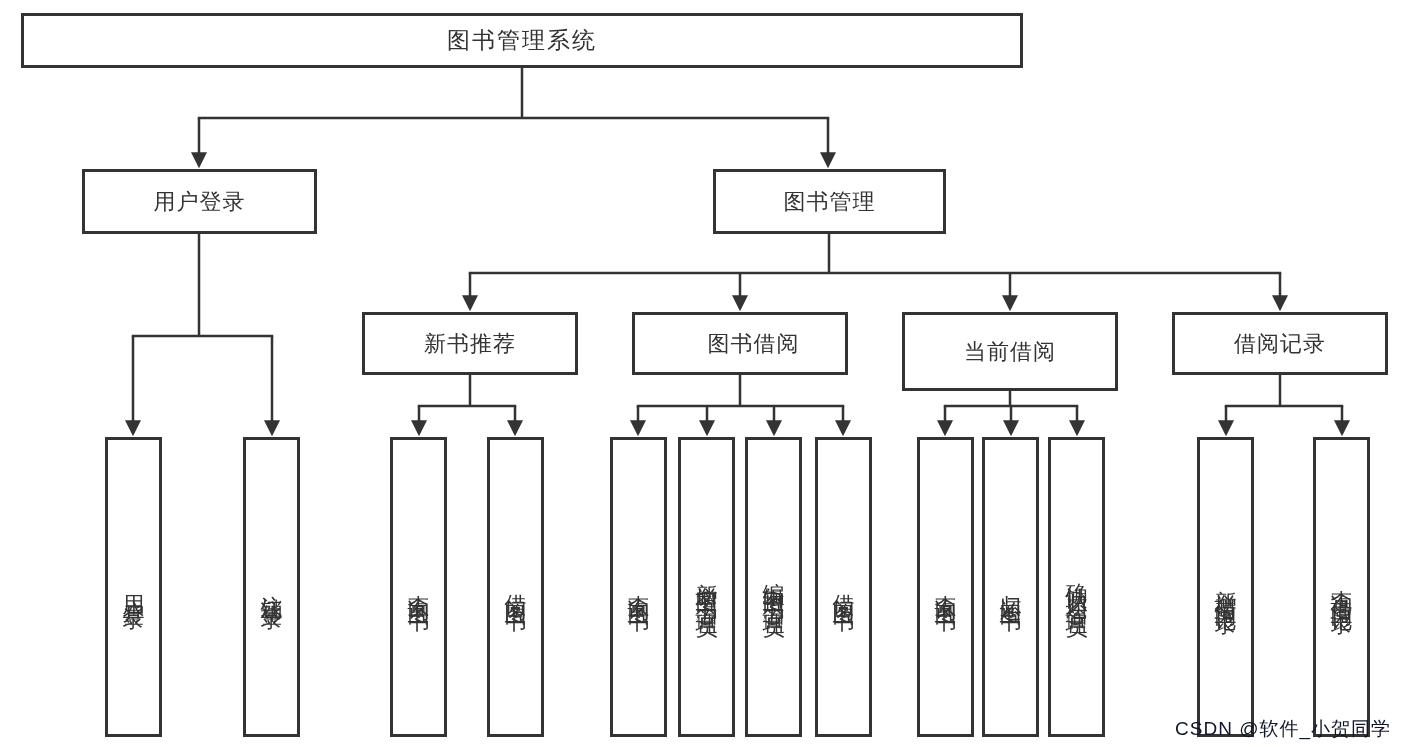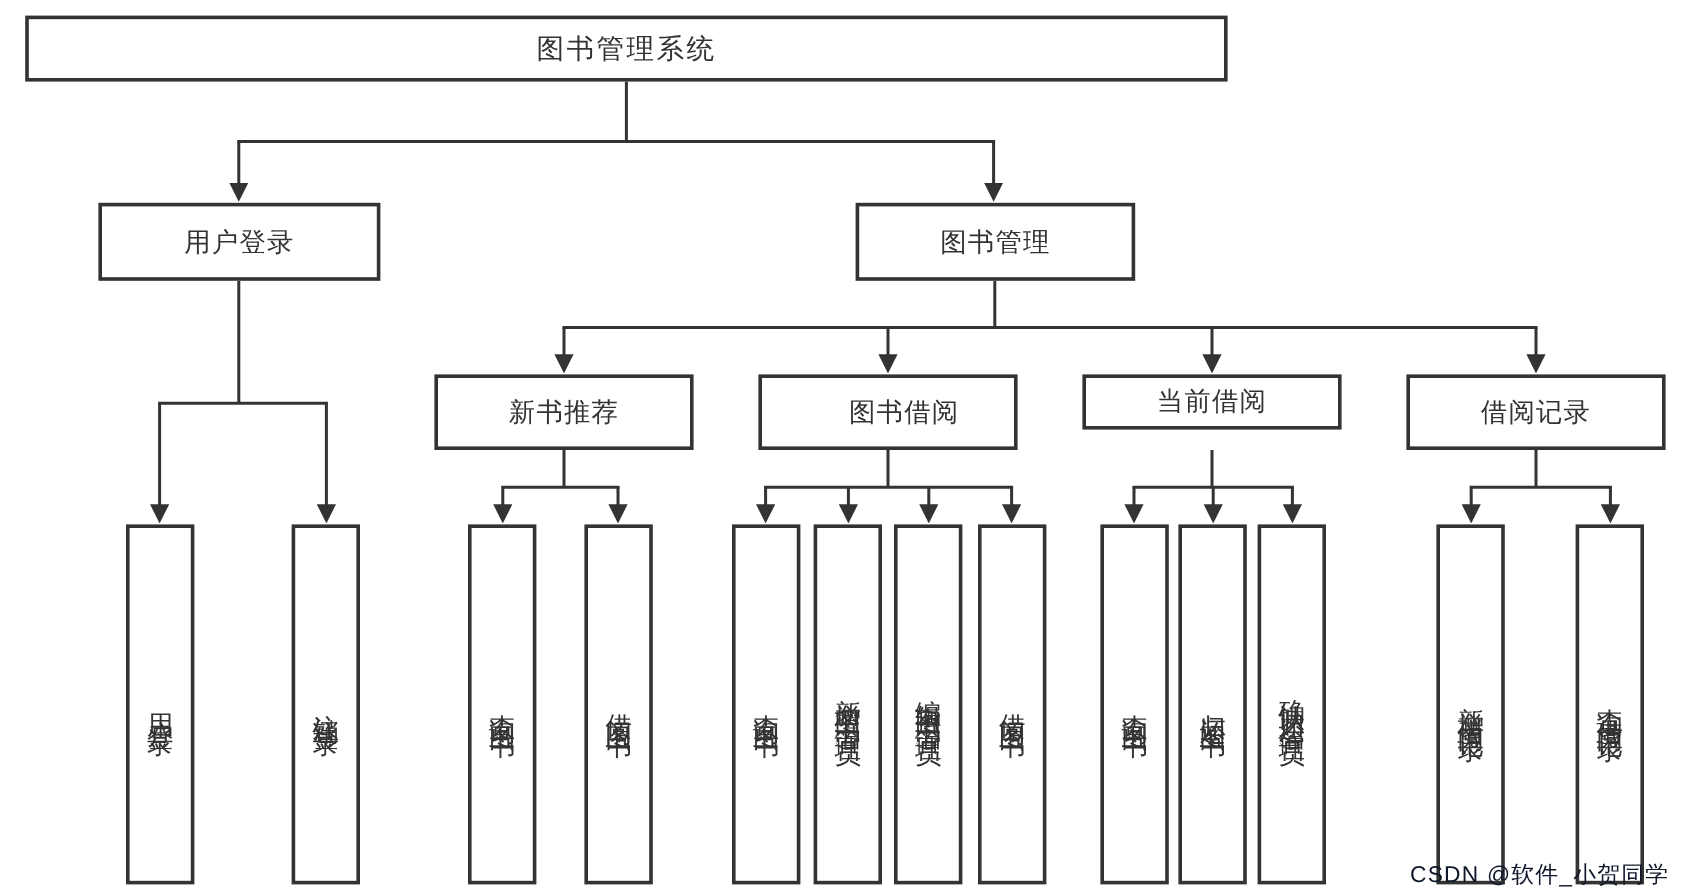--- a/index.html
+++ b/index.html
@@ -37,21 +37,21 @@
     letter-spacing: 5px;
     line-height: 1;
     white-space: nowrap;
   }
   
   .n-root   { left: 21px;   top: 13px;  width: 1002px; height: 55px; }
   .n-l2a    { left: 82px;   top: 169px; width: 235px;  height: 65px; }
   .n-l2b    { left: 713px;  top: 169px; width: 233px;  height: 65px; }
   .n-l3a    { left: 362px;  top: 312px; width: 216px;  height: 63px; }
   .n-l3b    { left: 632px;  top: 312px; width: 216px;  height: 63px; padding-left: 27px; }
-  .n-l3c    { left: 902px;  top: 312px; width: 216px;  height: 46px; }
+  .n-l3c    { left: 902px;  top: 312px; width: 216px;  height: 79px; }
   .n-l3d    { left: 1172px; top: 312px; width: 216px;  height: 63px; }
   .leaf     { top: 437px; width: 57px; height: 300px; }
   .lf1  { left: 105px; }
   .lf2  { left: 243px; }
   .lf3  { left: 390px; }
   .lf4  { left: 487px; }
   .lf5  { left: 610px; }
   .lf6  { left: 678px; }
   .lf7  { left: 745px; }
   .lf8  { left: 815px; }

